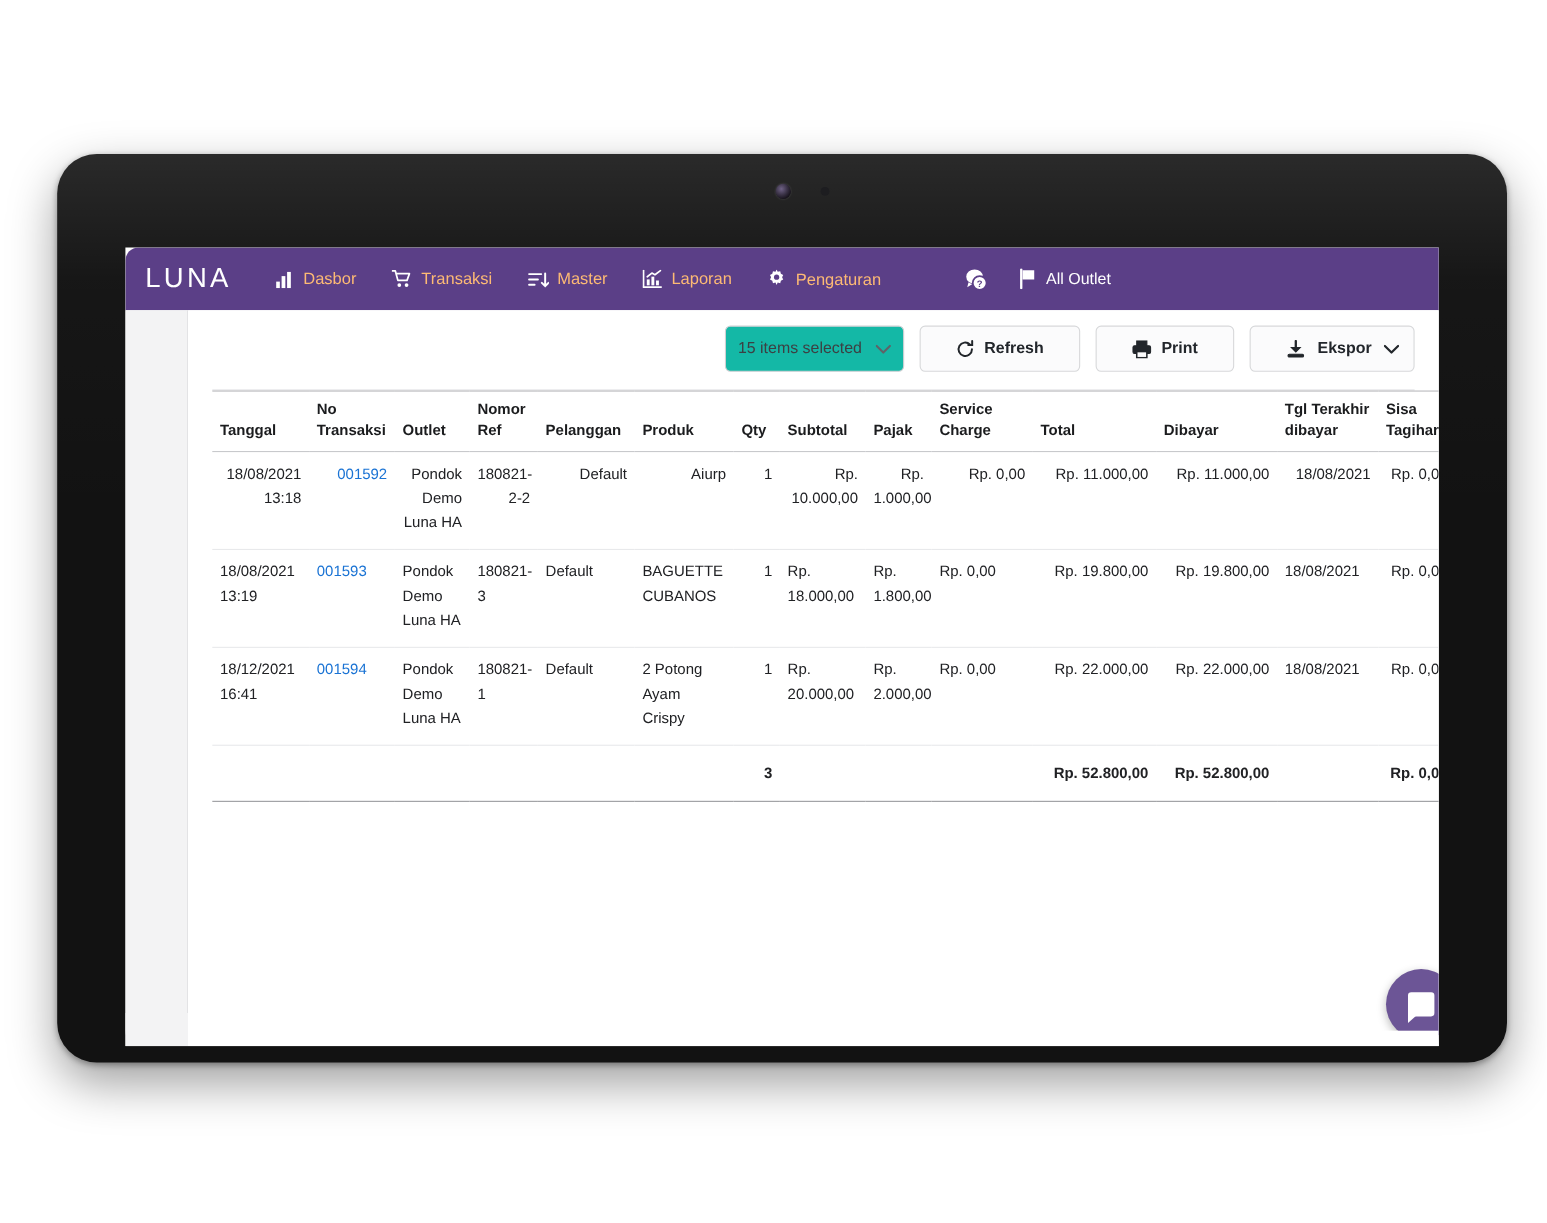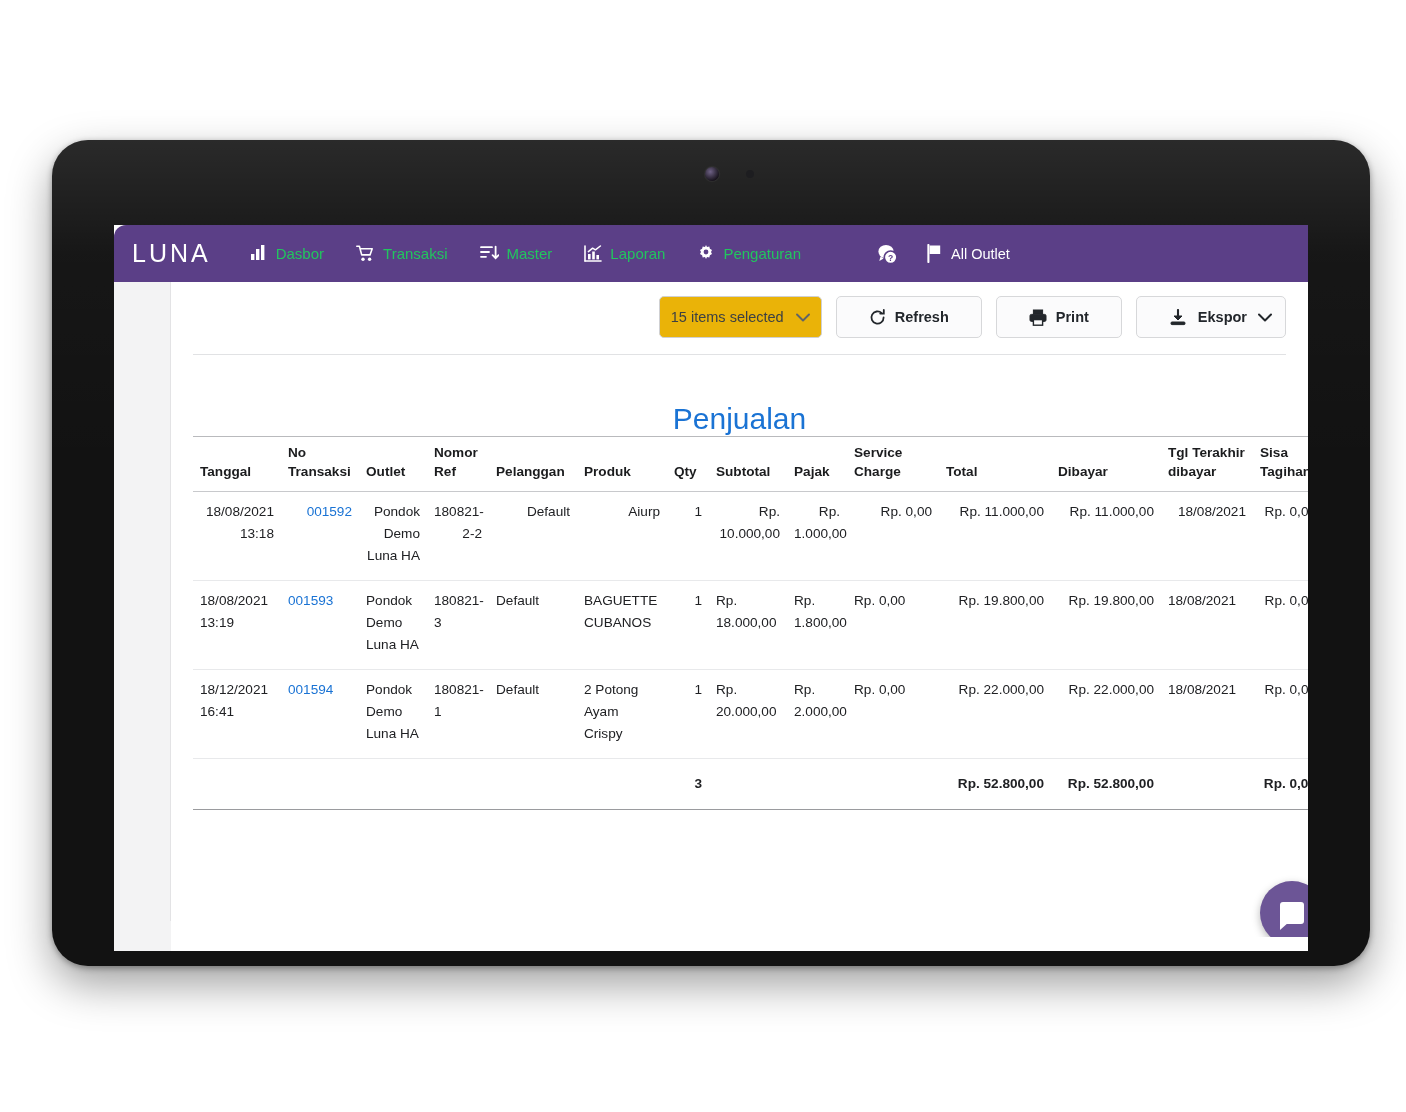--- a/index.html
+++ b/index.html
@@ -62,23 +62,23 @@
   }
   .brand {
     margin-left: 18px; margin-right: 24px;
     font-size: 25px; letter-spacing: 3px; font-weight: 400;
     color: #ffffff;
     font-family: "Liberation Sans", sans-serif;
     display:flex; align-items:center;
   }
   .nav-items { display:flex; align-items:center; gap: 0px; }
   .nav-item {
-    display:flex; align-items:flex-start; gap:8px;
+    display:flex; align-items:flex-end; gap:8px;
     padding: 6px 16px;
-    font-size: 15px; color:#22c55e; white-space: nowrap;
+    font-size: 15px; color:#fdba74; white-space: nowrap;
     cursor: pointer;
   }
   .nav-right {
     display:flex; align-items:center; gap:0px;
     margin-left: 46px;
     white-space: nowrap;
   }
   .nav-right .ritem {
     display:flex; align-items:center; gap:8px;
     padding: 6px 13px; font-size:14.5px; color:#fff; cursor:pointer;
@@ -110,21 +110,21 @@
   
   .toolbar {
     display:flex; justify-content:flex-end; align-items:center;
     gap: 14px;
     padding: 14px 22px 16px 22px;
   }
   .select-box {
     display:flex; align-items:center; justify-content:space-between;
     width: 163px; height: 42px;
     border: 1px solid #cfd0d3; border-radius: 5px;
-    background:#eab308; padding: 0 11px;
+    background:#14b8a6; padding: 0 11px;
     font-size: 14.5px; color: #3c4043; cursor:pointer;
   }
   .btn {
     display:flex; align-items:center; gap:9px;
     height: 42px; padding: 0 32px;
     border: 1px solid #d7d8da; border-radius: 5px;
     background:#fbfbfc; font-size: 14.5px; color:#22262b;
     font-weight: 600; cursor:pointer;
   }
   .btn .ico svg { stroke:#22262b; fill:none; }
@@ -383,21 +383,20 @@
           <span class="ico">
             <svg width="14" height="9" viewBox="0 0 14 9" fill="none" stroke="#22262b" stroke-width="2" stroke-linecap="round" stroke-linejoin="round">
                 <path d="M1 1.5l6 6 6-6"></path>
               </svg>
           </span>
         </div>
       </div>
 
       <hr class="divider-h">
 
-      <div class="report-title">Penjualan</div>
 
       <div class="tbl-wrap">
         <table class="report">
           <colgroup>
             <col class="c-tanggal">
               <col class="c-notrx">
               <col class="c-outlet">
               <col class="c-ref">
             <col class="c-pelang">
               <col class="c-produk">

